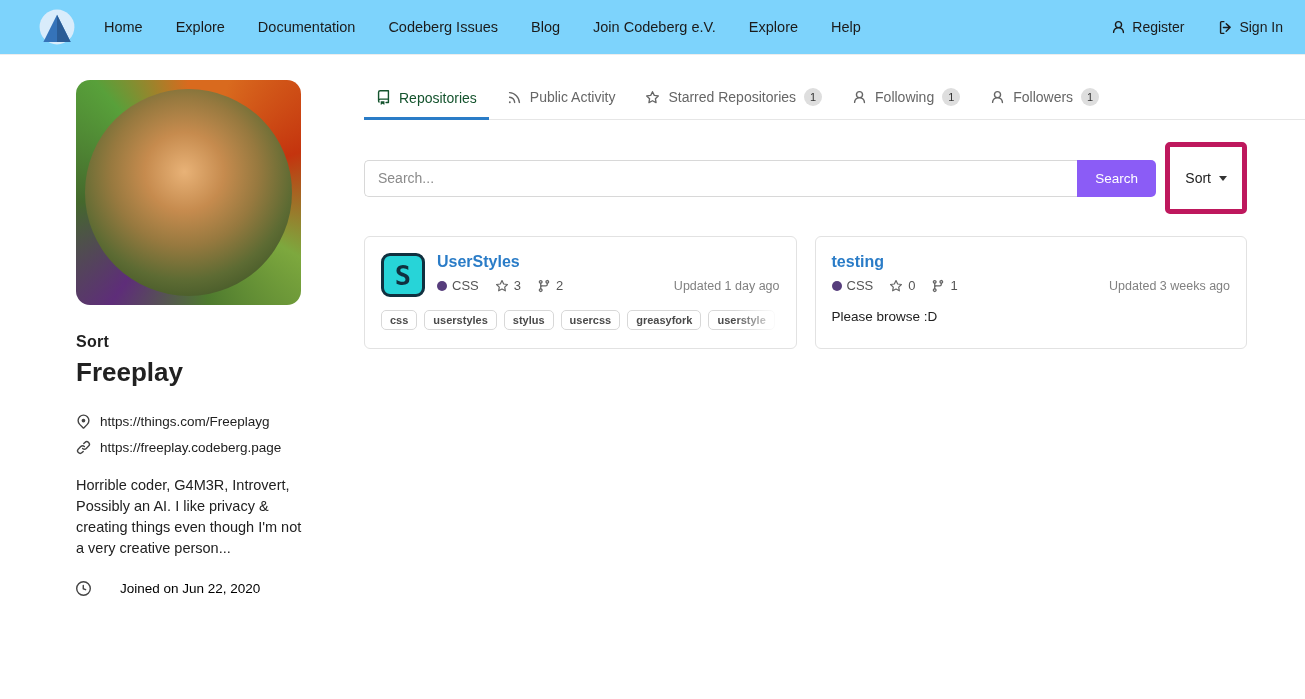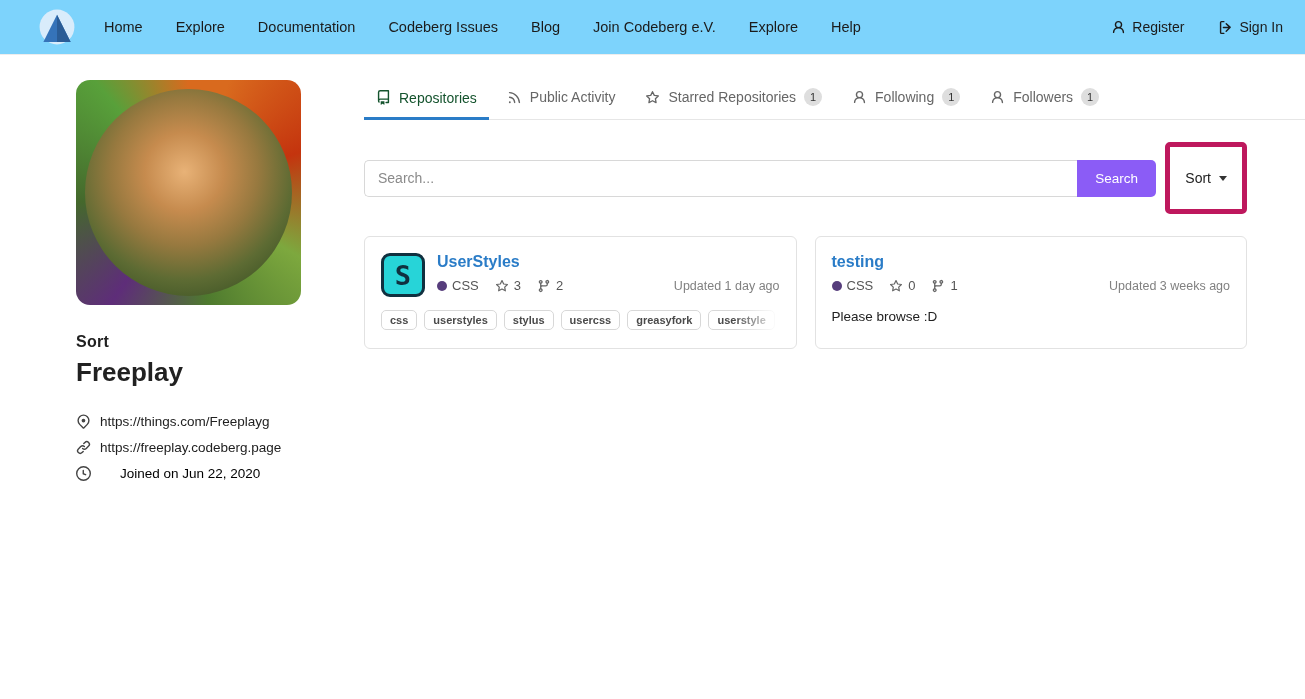--- a/index.html
+++ b/index.html
@@ -170,20 +170,21 @@
 
     <div class="profile-row">
       <span class="icon">
         <svg width="15" height="15" viewBox="0 0 16 16">
             <path d="m7.775 3.275 1.25-1.25a3.5 3.5 0 1 1 4.95 4.95l-2.5 2.5a3.5 3.5 0 0 1-4.95 0 .751.751 0 0 1 .018-1.042.751.751 0 0 1 1.042-.018 1.998 1.998 0 0 0 2.83 0l2.5-2.5a2.002 2.002 0 0 0-2.83-2.83l-1.25 1.25a.751.751 0 0 1-1.042-.018.751.751 0 0 1-.018-1.042Zm-4.69 9.64a1.998 1.998 0 0 0 2.83 0l1.25-1.25a.751.751 0 0 1 1.042.018.751.751 0 0 1 .018 1.042l-1.25 1.25a3.5 3.5 0 1 1-4.95-4.95l2.5-2.5a3.5 3.5 0 0 1 4.95 0 .751.751 0 0 1-.018 1.042.751.751 0 0 1-1.042.018 1.998 1.998 0 0 0-2.83 0l-2.5 2.5a1.998 1.998 0 0 0 0 2.83Z"></path>
           </svg>
       </span>
       <a>https://freeplay.codeberg.page</a>
     </div>
 
+    <p class="bio">Horrible coder, G4M3R, Introvert, Possibly an AI. I like privacy &amp; creating things even though I'm not a very creative person...</p>
 
     <div class="profile-row joined">
       <span class="icon">
         <svg width="15" height="15" viewBox="0 0 16 16">
             <path d="M8 0a8 8 0 1 1 0 16A8 8 0 0 1 8 0ZM1.5 8a6.5 6.5 0 1 0 13 0 6.5 6.5 0 0 0-13 0Zm7-3.25v2.992l2.028.812a.75.75 0 0 1-.557 1.392l-2.5-1A.751.751 0 0 1 7 8.25v-3.5a.75.75 0 0 1 1.5 0Z"></path>
           </svg>
       </span>
       <span>Joined on Jun 22, 2020</span>
     </div>
   </aside>

